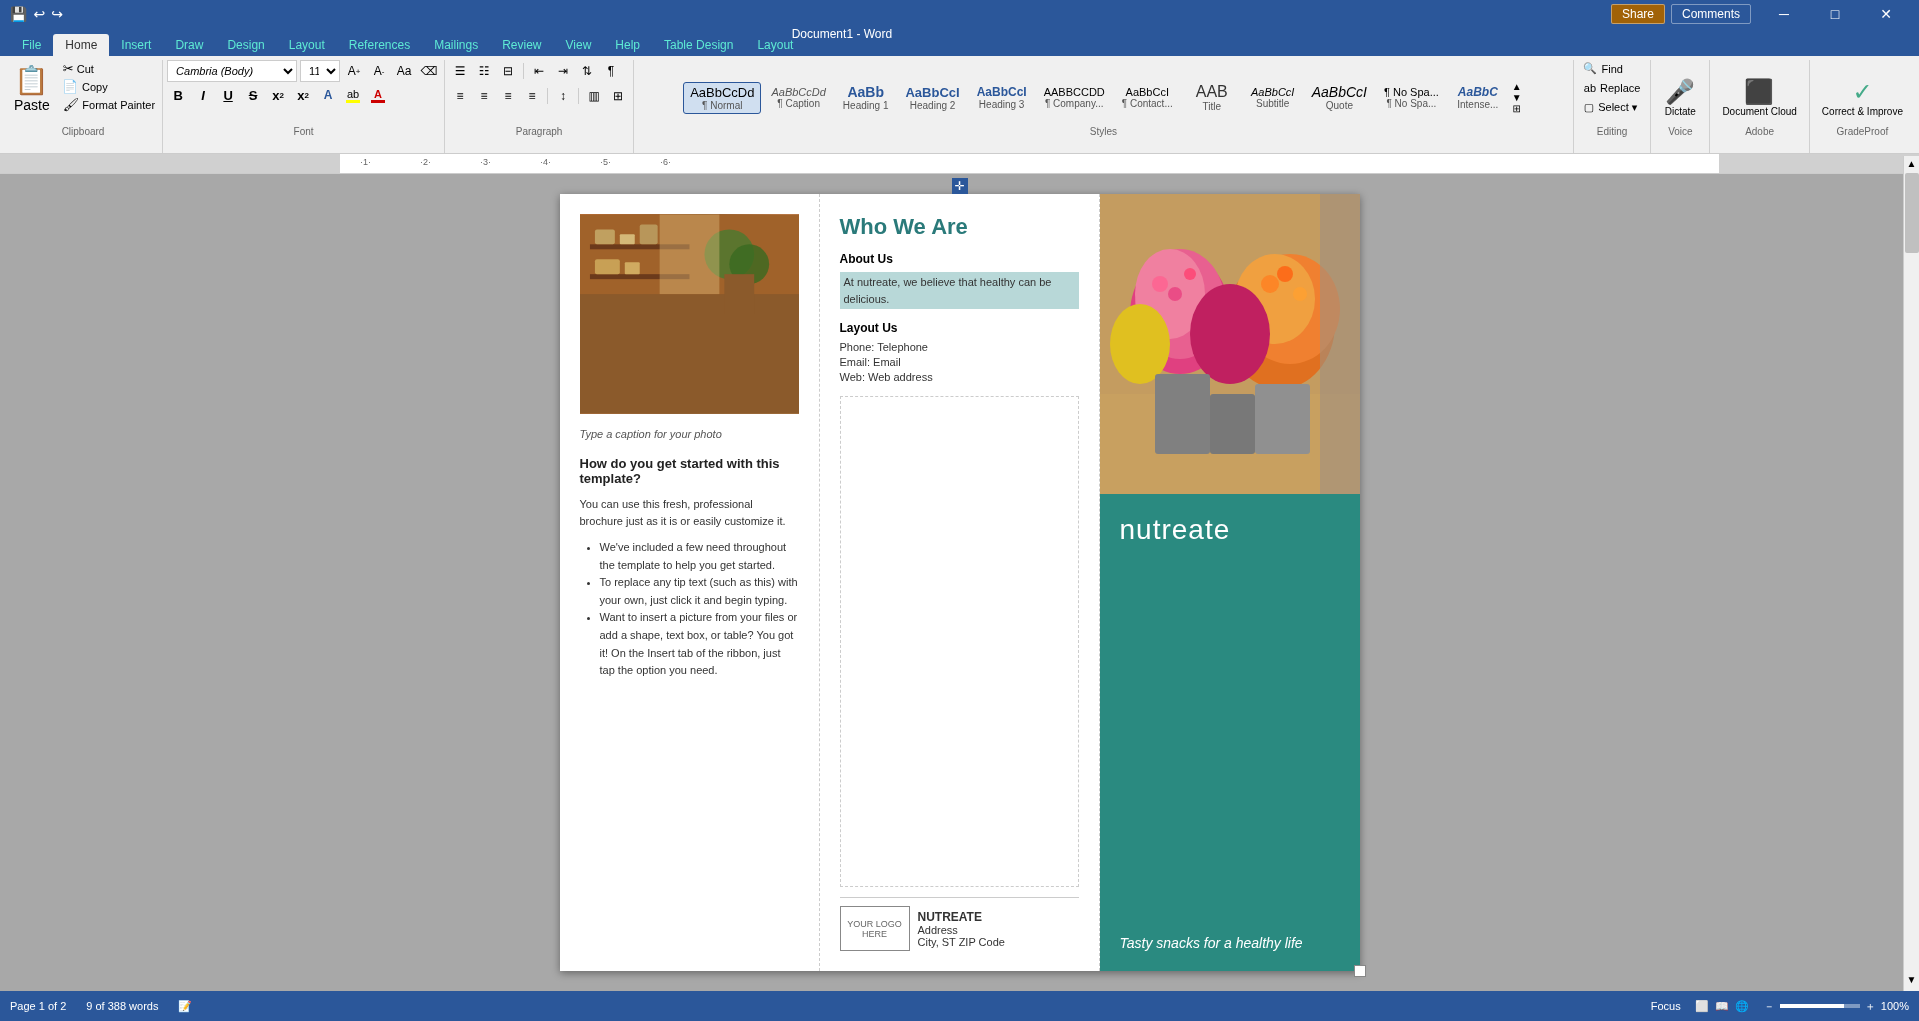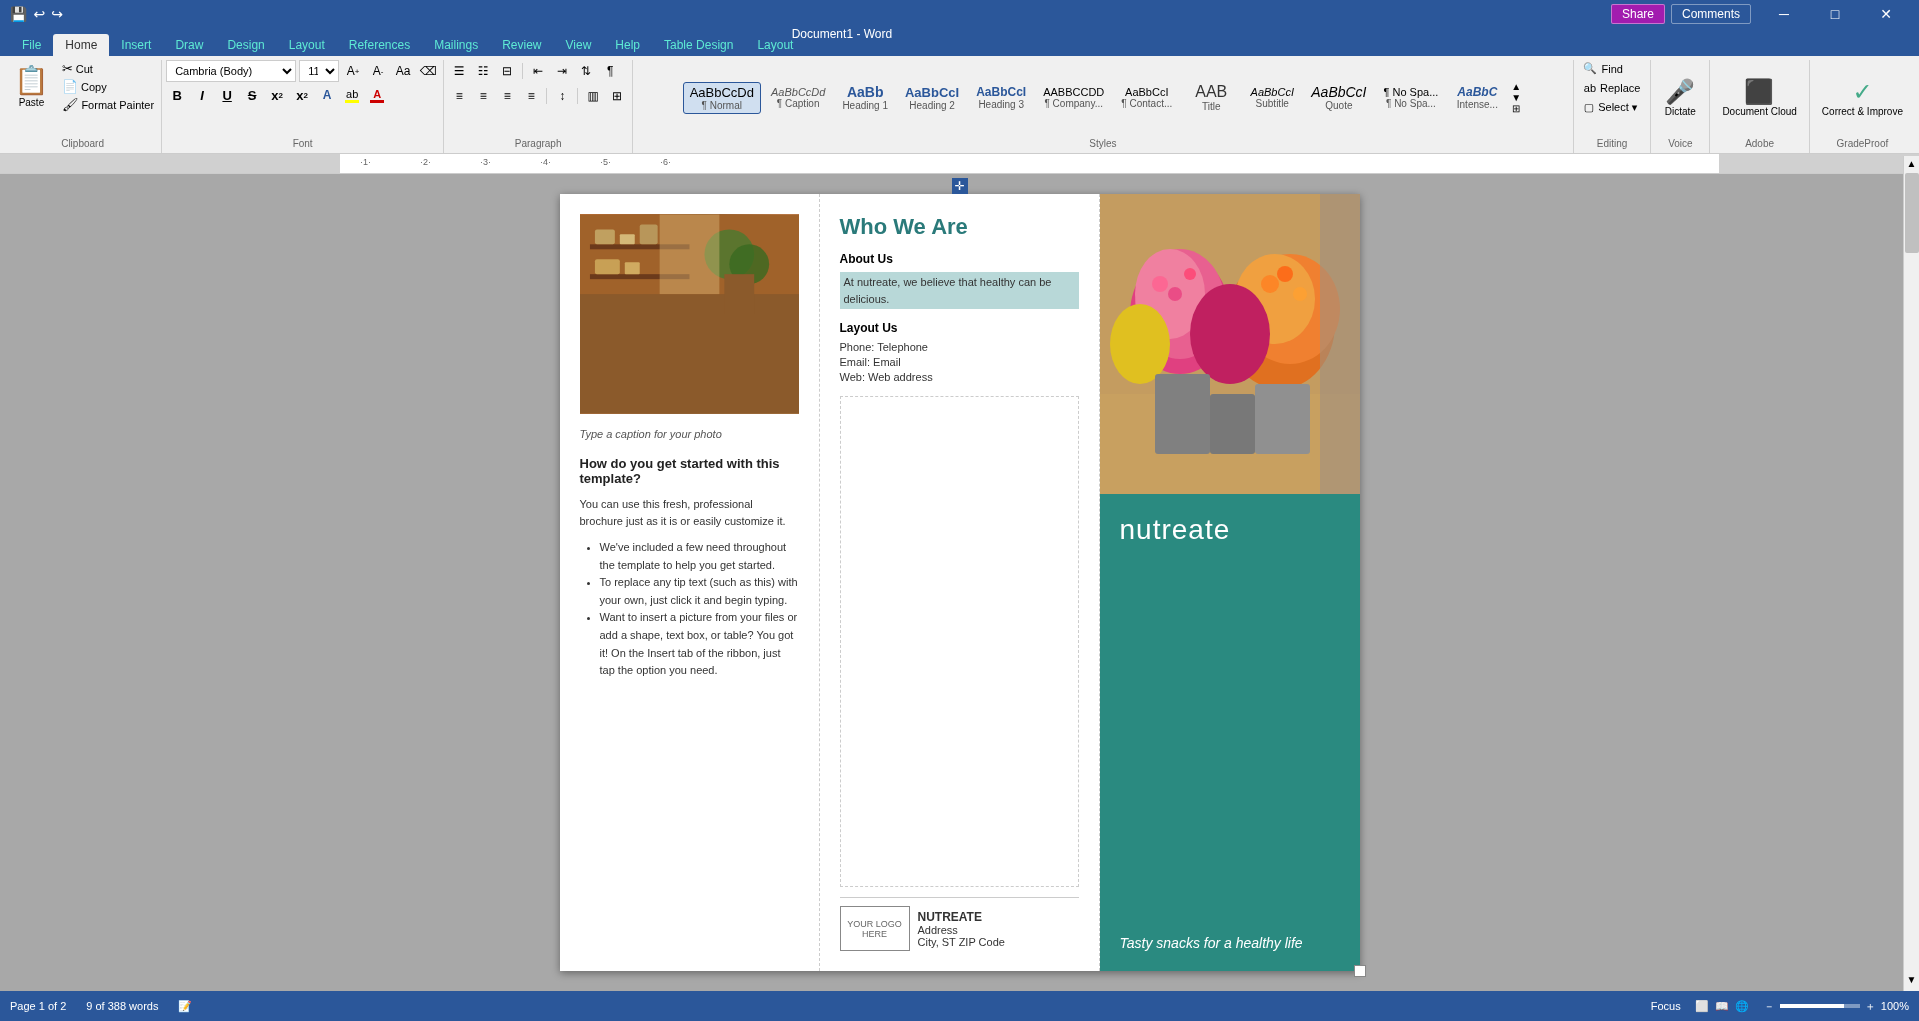--- a/index.html
+++ b/index.html
@@ -50,42 +50,42 @@
       flex-direction: column;
       align-items: center;
       padding: 0 6px;
       border-right: 1px solid #d0d0d0;
       min-width: fit-content;
       position: relative;
     }
     .ribbon-group:last-child { border-right: none; }
     .ribbon-group-label {
       position: absolute;
-      bottom: 4px;
+      bottom: 16px;
       font-size: 10px;
       color: #666;
       white-space: nowrap;
     }
     .ribbon-group-content {
       display: flex;
       align-items: center;
       flex: 1;
       gap: 2px;
       padding-bottom: 18px;
     }
     .paste-btn { display: flex; flex-direction: column; align-items: center; cursor: pointer; border-radius: 3px; padding: 4px 6px; }
     .paste-icon { font-size: 28px; }
-    .paste-label { font-size: 10px; }
+    .paste-label { font-size: 14px; }
     .clipboard-right { display: flex; flex-direction: column; gap: 1px; }
     .small-btn { display: flex; align-items: center; gap: 3px; cursor: pointer; padding: 1px 3px; border-radius: 2px; font-size: 11px; white-space: nowrap; }
 
     
     .font-group-content { display: flex; flex-direction: column; gap: 2px; padding-bottom: 18px; }
     .font-row { display: flex; align-items: center; gap: 3px; }
-    .font-select { border: 1px solid #ccc; padding: 1px 4px; font-size: 11px; height: 22px; background: white; min-width: 130px; }
+    .font-select { border: 1px solid #ccc; padding: 1px 4px; font-size: 11px; height: 22px; background: white; min-width: 130px; font-style: italic; }
     .font-size-select { border: 1px solid #ccc; padding: 1px 4px; font-size: 11px; height: 22px; background: white; width: 40px; }
     .font-btn { width: 22px; height: 22px; display: flex; align-items: center; justify-content: center; cursor: pointer; border: 1px solid transparent; border-radius: 2px; font-size: 12px; }
     .font-format-btn { width: 22px; height: 22px; display: flex; align-items: center; justify-content: center; cursor: pointer; border: 1px solid transparent; border-radius: 2px; font-size: 13px; font-weight: bold; }
 
     
     .styles-strip { display: flex; gap: 3px; padding-bottom: 18px; height: 74px; }
     .style-item { display: flex; flex-direction: column; align-items: center; justify-content: flex-end; cursor: pointer; padding: 2px 6px; border-radius: 3px; min-width: 58px; border: 1px solid transparent; }
     .style-item.active { border-color: #2b579a; background: #d0dff0; }
     .style-name { font-size: 10px; color: #555; text-align: center; }
 
@@ -334,21 +334,21 @@
       display: flex;
       flex-direction: column;
       height: 100%;
     }
     .col-mid-footer {
       margin-top: auto;
       border-top: 1px dashed #aaa;
       padding-top: 8px;
     }
     .share-btn {
-      background: #a21caf;
+      background: #a16207;
       color: white;
       border: 1px solid rgba(255,255,255,0.4);
       padding: 2px 10px;
       font-size: 12px;
       cursor: pointer;
       border-radius: 2px;
     }
     .comments-btn {
       background: transparent;
       color: white;

